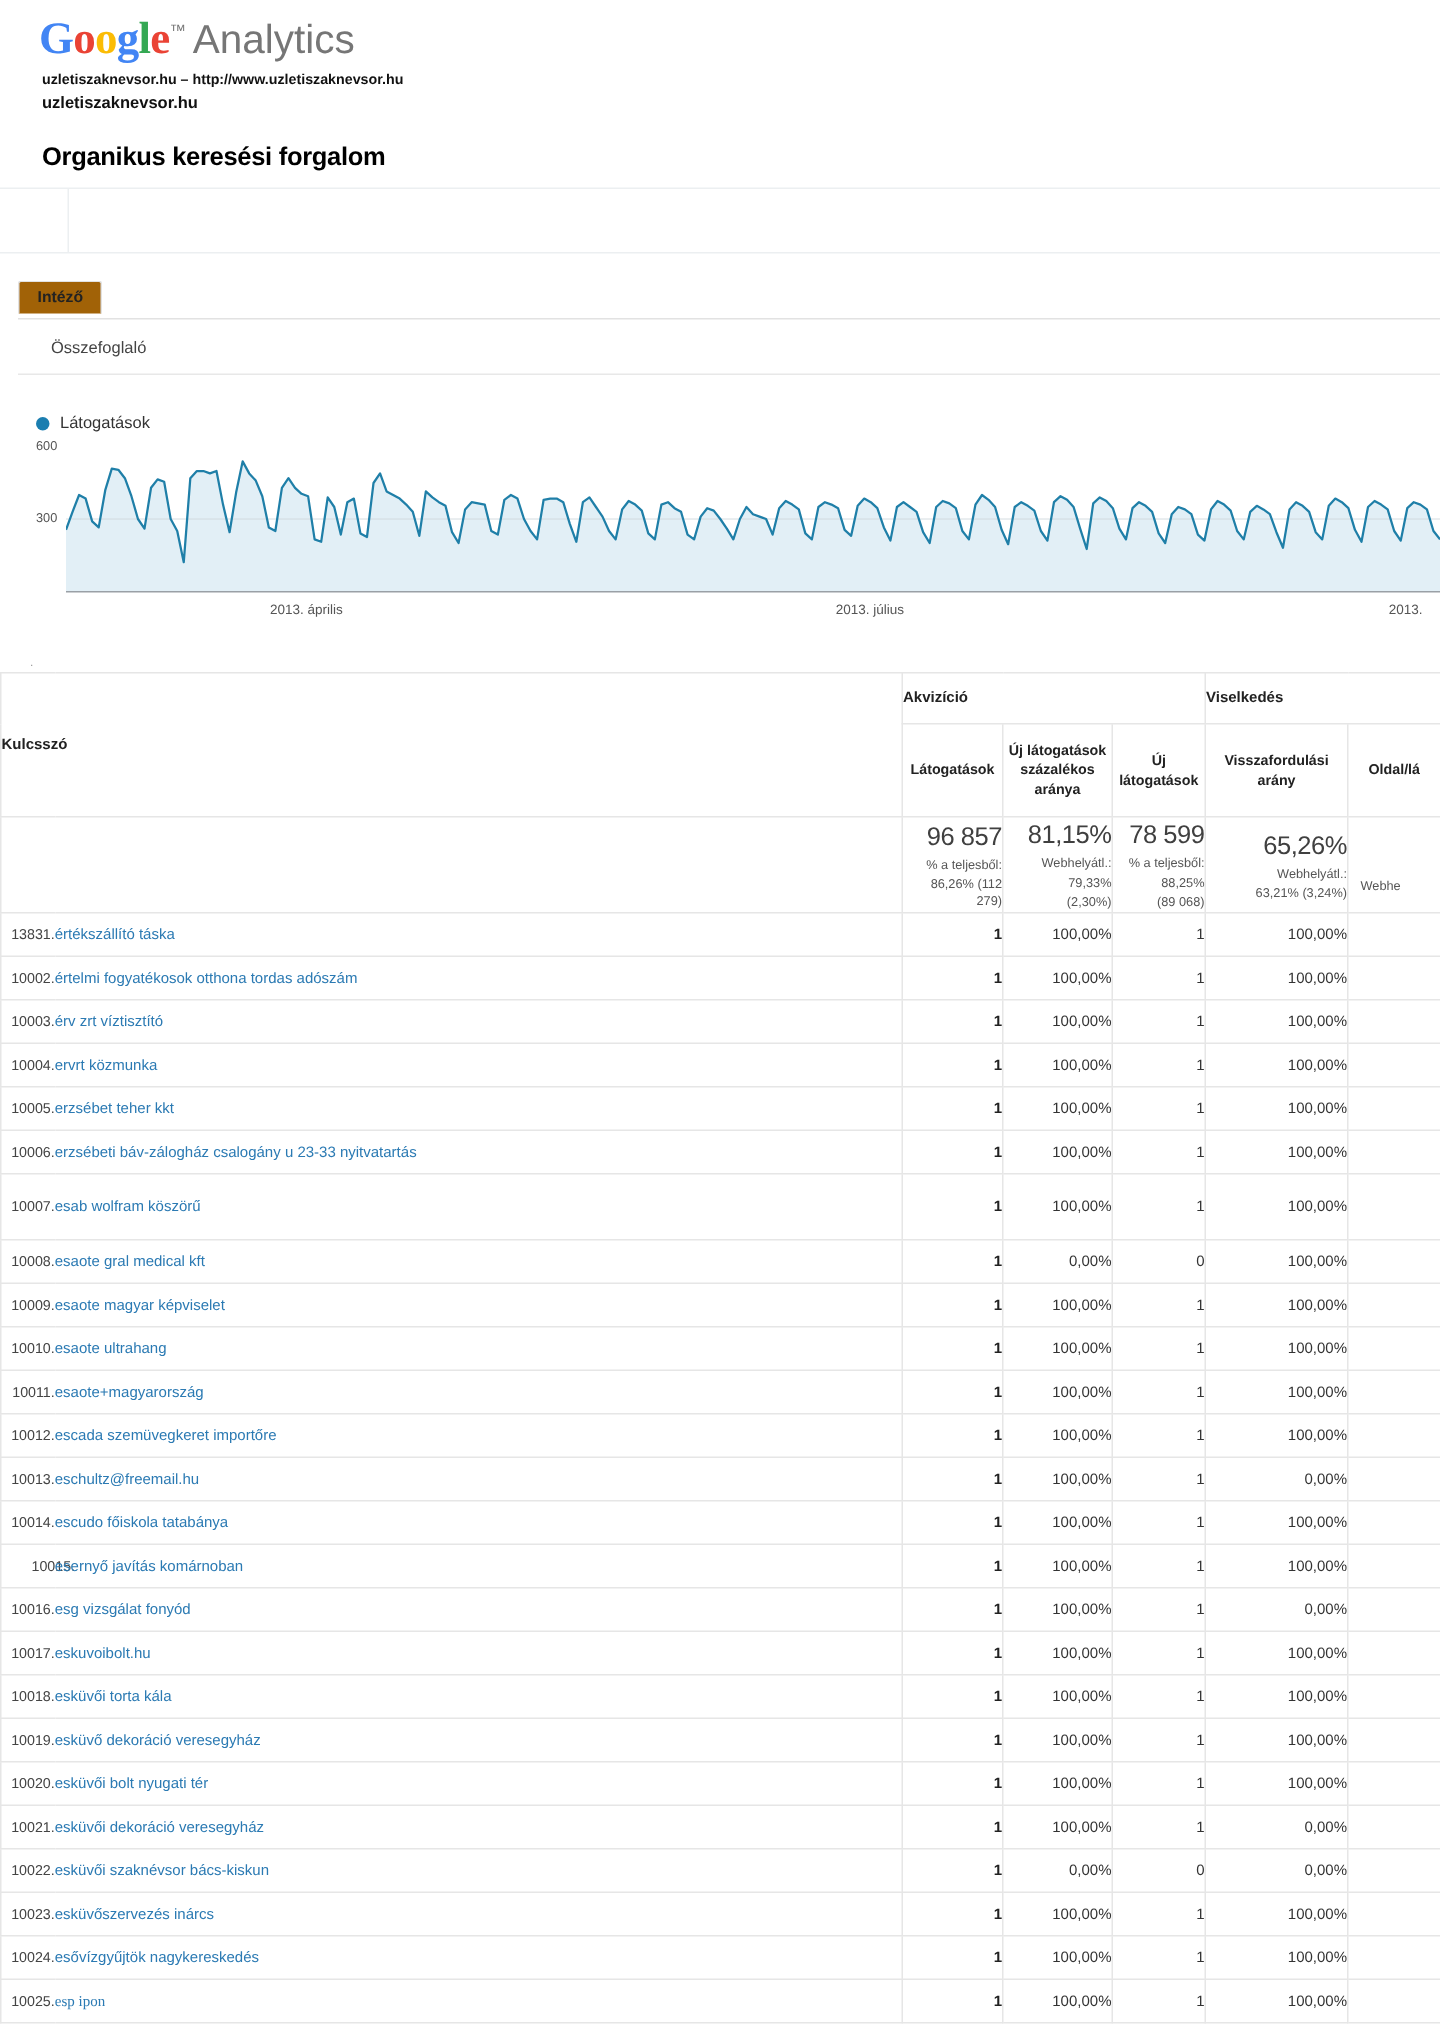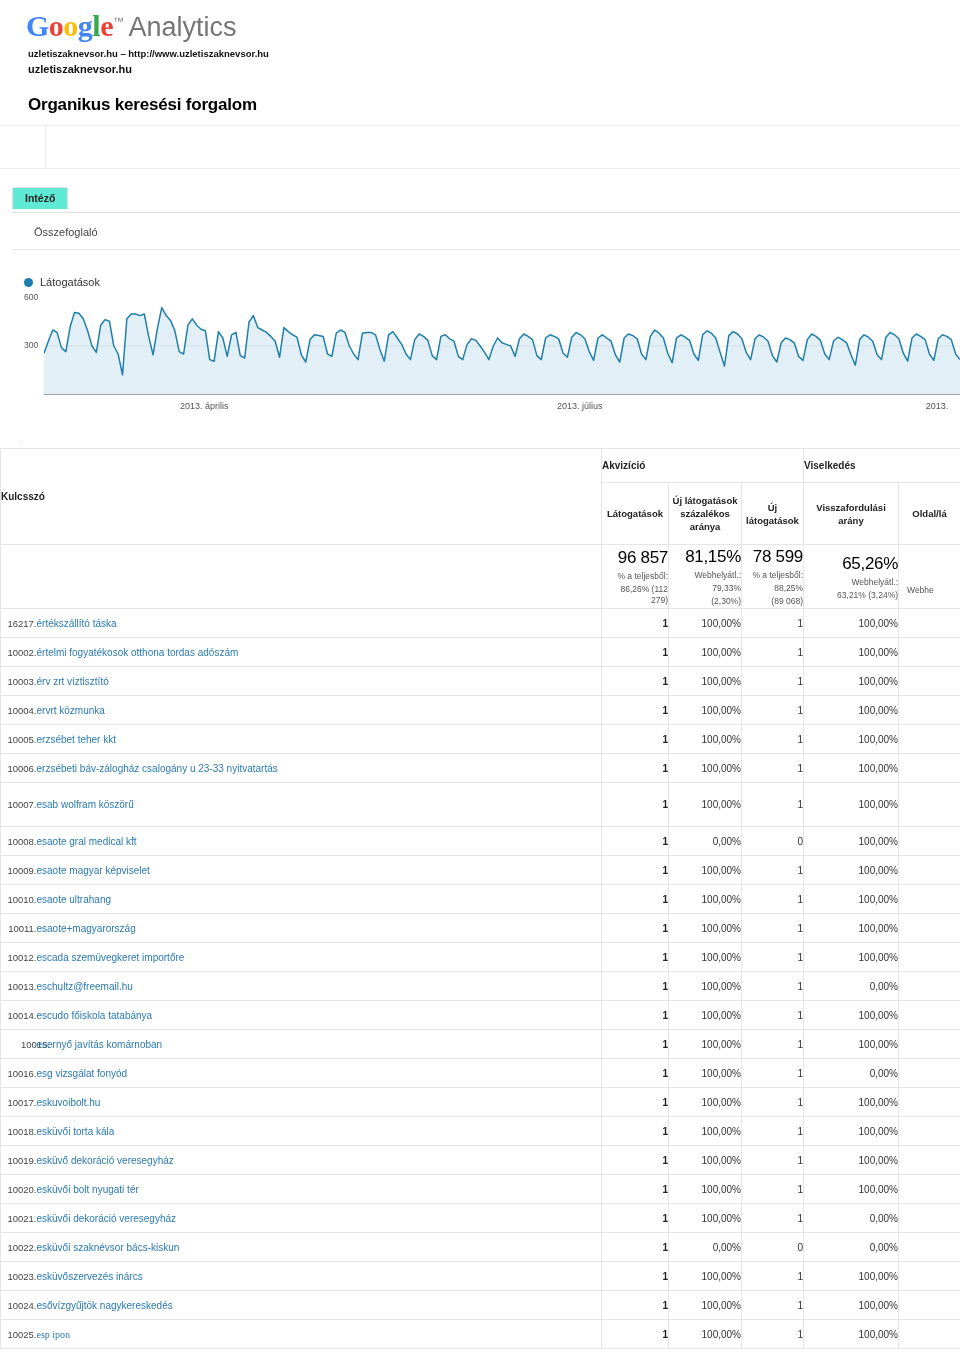--- a/index.html
+++ b/index.html
@@ -135,21 +135,21 @@
     content: "";
     position: absolute;
     left: 12px; right: 0; bottom: 0;
     height: 1px;
     background: #e2e2e2;
   }
   .tab {
     display: inline-block;
     border: 1px solid #e2e2e2;
     border-bottom: none;
-    background: #5eead4;
+    background: #a16207;
     padding: 4px 12px 5px 12px;
     font-size: 10.5px;
     font-weight: bold;
     color: #222;
     position: relative;
     z-index: 2;
     border-radius: 2px 2px 0 0;
   }
 
   .subtab-strip {
@@ -275,21 +275,21 @@
   
   td.sum {
     text-align: right;
     padding: 6px 7px 8px 5px;
     line-height: 13px;
     vertical-align: top;
     height: 64px;
   }
   .sum-big {
     font-size: 17px;
-    color: #000000;
+    color: #404040;
     font-weight: normal;
     letter-spacing: -0.3px;
     line-height: 22px;
   }
   .sum-sub {
     font-size: 8.5px;
     color: #555;
     line-height: 11px;
     margin-top: 2px;
   }
@@ -421,21 +421,21 @@
           <div class="sum-big">65,26%</div>
           <div class="sum-sub">Webhelyátl.:</div>
           <div class="sum-sub">63,21% (3,24%)</div>
         </td>
         <td class="sum" style="text-align:left;padding-left:8px;padding-top:26px">
           <div class="sum-sub">Webhe</div>
         </td>
       </tr>
 
     <tr class="data-row">
-          <td class="rank" style="border-right: none;">16217.</td>
+          <td class="rank" style="border-right: none;">13831.</td>
           <td class="kw" style="border-left: none;"><a href="#">értékszállító táska</a></td>
           <td class="num bold">1</td>
           <td class="num">100,00%</td>
           <td class="num">1</td>
           <td class="num">100,00%</td>
           <td class="num blank"></td>
         </tr>
         <tr class="data-row">
           <td class="rank" style="border-right: none;">10002.</td>
           <td class="kw" style="border-left: none;"><a href="#">értelmi fogyatékosok otthona tordas adószám</a></td>

